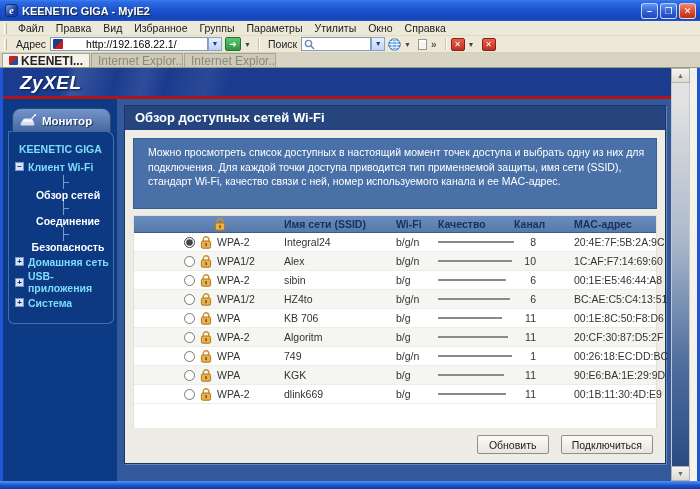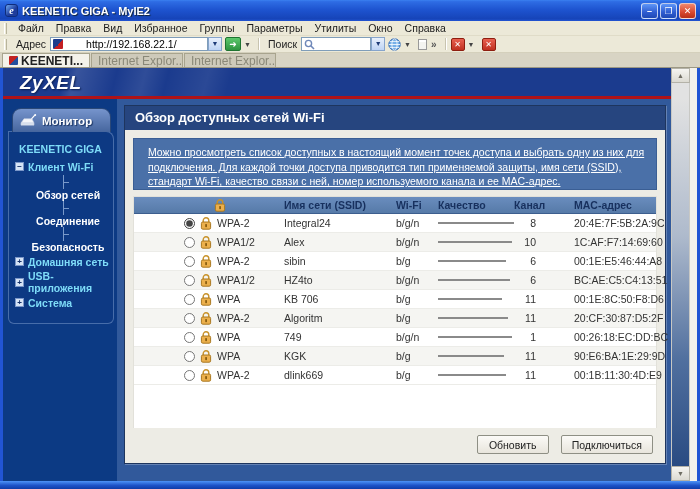--- a/index.html
+++ b/index.html
@@ -99,21 +99,21 @@
     border-left:1px solid rgba(180,205,240,.65); position:relative; }
   .tree-tick::after { content:""; position:absolute; left:0; top:7px; width:5px; height:1px;
     background:rgba(180,205,240,.65); }
 
   
   .main { flex:1; min-width:0; display:flex; flex-direction:column; }
   .panel { flex:1; margin:6px 5px 17px 7px; background:#EDECE5; border:1px solid #1E355E;
     display:flex; flex-direction:column; min-height:0; box-shadow:1px 1px 0 rgba(255,255,255,.25); }
   .panel-title { background:#26457F; color:#fff; font-weight:bold; font-size:13px; padding:4px 10px 5px; }
   .desc-box { margin:8px 8px 0; background:#4A70A8; border:1px solid #3A5E94; color:#fff;
-    font-size:10.5px; line-height:1.4; padding:6px 10px 0 14px;text-decoration:underline; }
+    font-size:10.5px; line-height:1.4; padding:6px 10px 19px 14px; }
 
   .table-wrap { margin:6px 8px 0; background:#fff; flex:1; min-height:0; border:1px solid #E2E1DA;
     border-bottom:0; }
   .thead, .trow { display:grid; grid-template-columns:22px 84px 112px 42px 76px 46px 1fr;
     align-items:center;padding-left:44px; }
   .thead { height:17px; background:linear-gradient(#6A8DBE,#567AA8); color:#17305E; font-weight:bold;
     font-size:10.5px; border-bottom:1px solid #3C5E8E; }
   .trow { height:19px; font-size:10.5px; color:#333; border-bottom:1px solid #ECECE8; }
   .trow.alt { background:#F5F5F2; }
   .tc { display:flex; align-items:center; min-width:0; }

